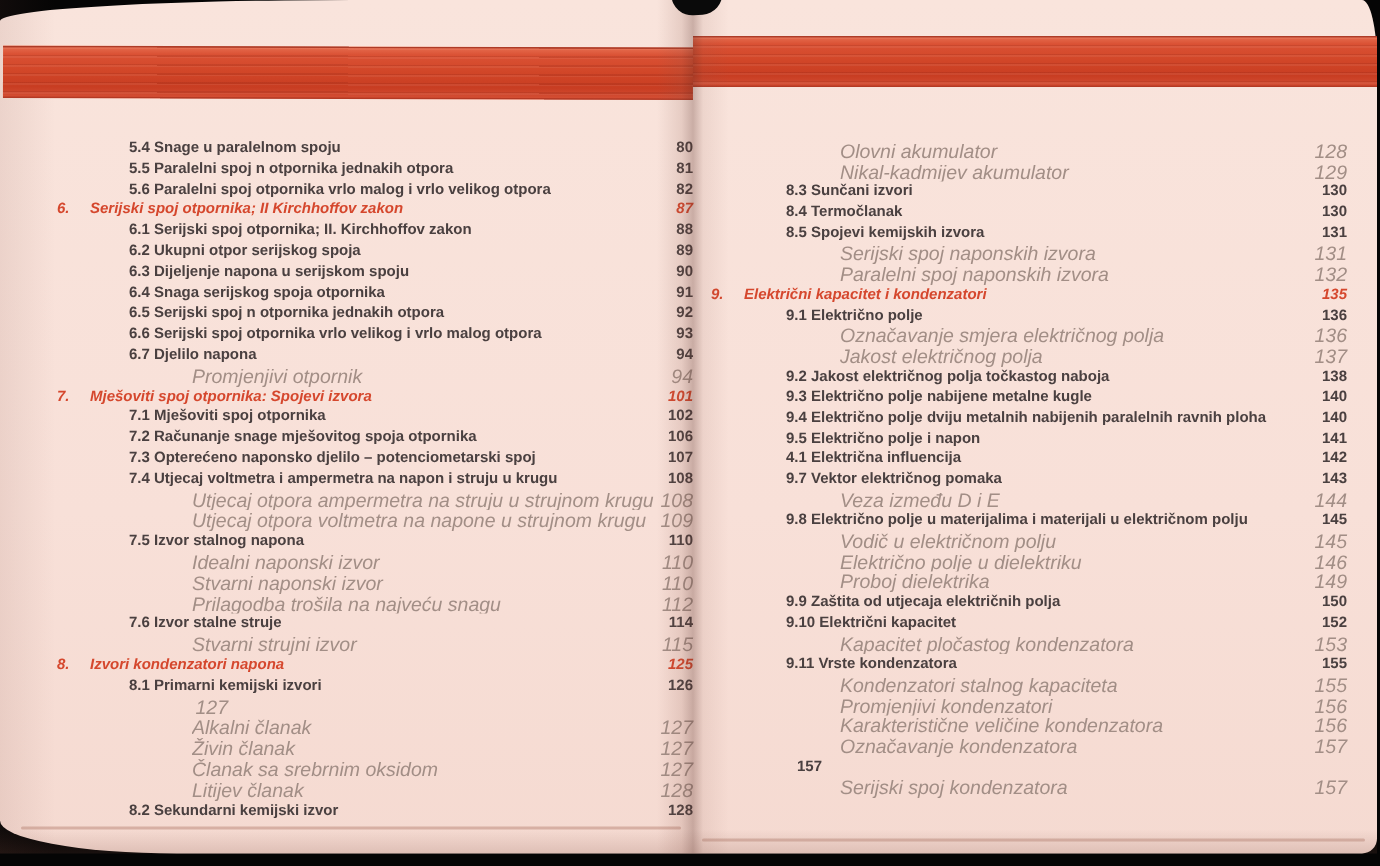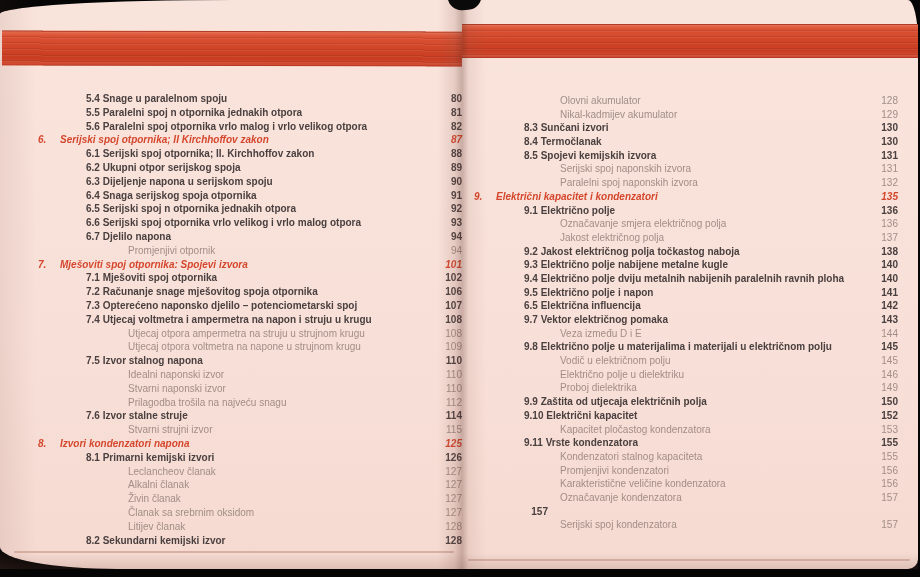--- a/index.html
+++ b/index.html
@@ -51,21 +51,21 @@
   .toc-left .toc-row{height:13.8px;line-height:13.8px;}
   .toc-right .toc-row{height:13.7px;line-height:13.7px;}
   .toc-row{display:flex;align-items:baseline;white-space:nowrap;}
   .toc-row .num{display:none;}
   .toc-row .label{flex:1 1 auto;overflow:hidden;}
   .toc-row .page{flex:0 0 auto;text-align:right;min-width:24px;}
   
   .lvl-chapter{color:#d5472d;font-style:italic;font-weight:bold;}
   .lvl-chapter .num{display:inline-block;flex:0 0 22px;}
   .lvl-section{color:#4a4040;font-weight:bold;}
-  .lvl-sub{color:#a28e86;font-size:10px;}
+  .lvl-sub{color:#a28e86;font-size:13px;font-style:italic;}
   .toc-left .lvl-chapter{padding-left:8px;}
   .toc-left .lvl-section{padding-left:56px;}
   .toc-left .lvl-sub{padding-left:98px;}
   .toc-right .lvl-chapter{padding-left:2px;align-items:flex-end;}
   .toc-right .lvl-section{padding-left:52px;gap:16px;}
   .toc-right .lvl-sub{padding-left:88px;}
 </style>
 </head>
 <body>
 
@@ -206,21 +206,20 @@
     <span class="label">Izvori kondenzatori napona</span>
     <span class="page">125</span>
   </div>
       <div class="toc-row lvl-section">
 
     <span class="label">8.1 Primarni kemijski izvori</span>
     <span class="page">126</span>
   </div>
       <div class="toc-row lvl-sub">
 
-    <span class="label">Leclancheov članak</span>
     <span class="page">127</span>
   </div>
       <div class="toc-row lvl-sub">
 
     <span class="label">Alkalni članak</span>
     <span class="page">127</span>
   </div>
       <div class="toc-row lvl-sub">
 
     <span class="label">Živin članak</span>
@@ -314,21 +313,21 @@
     <span class="label">9.4 Električno polje dviju metalnih nabijenih paralelnih ravnih ploha</span>
     <span class="page">140</span>
   </div>
       <div class="toc-row lvl-section">
 
     <span class="label">9.5 Električno polje i napon</span>
     <span class="page">141</span>
   </div>
       <div class="toc-row lvl-section">
 
-    <span class="label">6.5 Električna influencija</span>
+    <span class="label">4.1 Električna influencija</span>
     <span class="page">142</span>
   </div>
       <div class="toc-row lvl-section">
 
     <span class="label">9.7 Vektor električnog pomaka</span>
     <span class="page">143</span>
   </div>
       <div class="toc-row lvl-sub">
 
     <span class="label">Veza između D i E</span>

